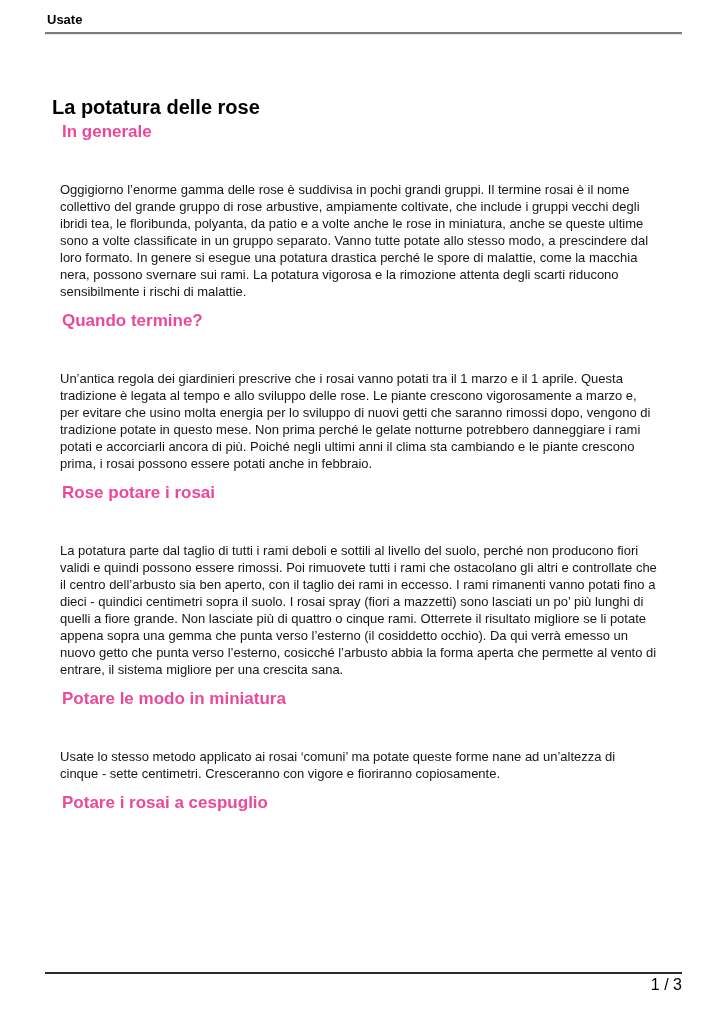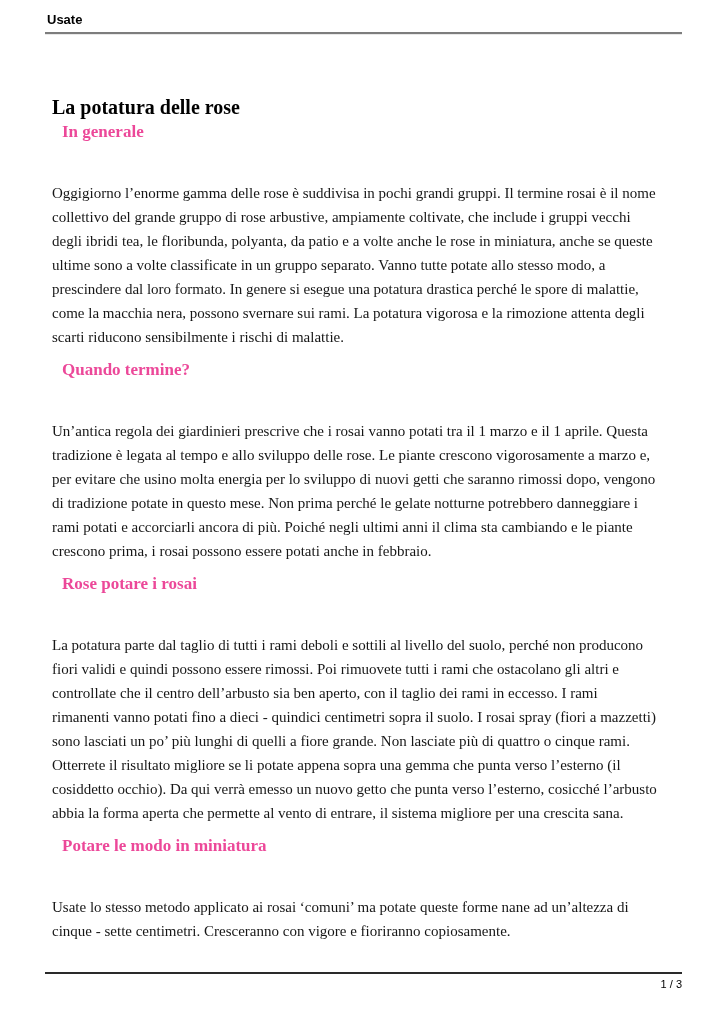--- a/index.html
+++ b/index.html
@@ -26,21 +26,20 @@
     color: #000000;
   }
   .header-rule {
     height: 0;
     border-top: 2px solid #7d7d7d;
     border-bottom: 1px solid #e8e8e8;
   }
   
   .content {
     padding: 0 68px 0 52px;
-    font-family: Liberation Serif, serif;
   }
   .doc-title {
     font-size: 20px;
     line-height: 24px;
     font-weight: bold;
     margin: 60px 0 0 0;
     color: #000000;
   }
   .section { margin: 0; }
   .sec-heading {
@@ -48,40 +47,40 @@
     line-height: 21px;
     font-weight: bold;
     margin: 10px 0 0 0;
     padding-left: 10px;
     color: #ec4899;
   }
   .sec-heading.first {
     margin-top: 2px;
   }
   .sec-body {
-    font-size: 15px;
-    line-height: 24px;
-    margin: 39px 0 0 0;
+    font-size: 13px;
+    line-height: 17px;
+    margin: 39px 0 0 8px;
     max-width: 630px;
     color: #161616;
   }
   .sec-body:empty { margin: 0; }
   
   .page-footer {
     position: absolute;
     top: 972px;
     left: 45px;
     right: 43px;
     border-top: 2px solid #2a2a2a;
     text-align: right;
   }
   .footer-page-number {
     display: inline-block;
     padding-top: 2px;
-    font-size: 11px;
+    font-size: 16px;
     color: #000000;
   }
 </style>
 </head>
 <body>
 
 <header class="page-header">
   <div class="header-title">Usate</div>
   <div class="header-rule"></div>
 </header>
@@ -103,18 +102,22 @@
   <section class="section">
     <h2 class="sec-heading">Rose potare i rosai</h2>
     <p class="sec-body">La potatura parte dal taglio di tutti i rami deboli e sottili al livello del suolo, perché non producono fiori validi e quindi possono essere rimossi. Poi rimuovete tutti i rami che ostacolano gli altri e controllate che il centro dell’arbusto sia ben aperto, con il taglio dei rami in eccesso. I rami rimanenti vanno potati fino a dieci - quindici centimetri sopra il suolo. I rosai spray (fiori a mazzetti) sono lasciati un po’ più lunghi di quelli a fiore grande. Non lasciate più di quattro o cinque rami. Otterrete il risultato migliore se li potate appena sopra una gemma che punta verso l’esterno (il cosiddetto occhio). Da qui verrà emesso un nuovo getto che punta verso l’esterno, cosicché l’arbusto abbia la forma aperta che permette al vento di entrare, il sistema migliore per una crescita sana.</p>
   </section>
 
   <section class="section">
     <h2 class="sec-heading">Potare le modo in miniatura</h2>
     <p class="sec-body">Usate lo stesso metodo applicato ai rosai ‘comuni’ ma potate queste forme nane ad un’altezza di cinque - sette centimetri. Cresceranno con vigore e fioriranno copiosamente.</p>
   </section>
 
+  <section class="section">
+    <h2 class="sec-heading">Potare i rosai a cespuglio</h2>
+    <p class="sec-body"></p>
+  </section>
 
 </main>
 
 <footer class="page-footer">
   <span class="footer-page-number">1 / 3</span>
 </footer>
 
 </body></html>

